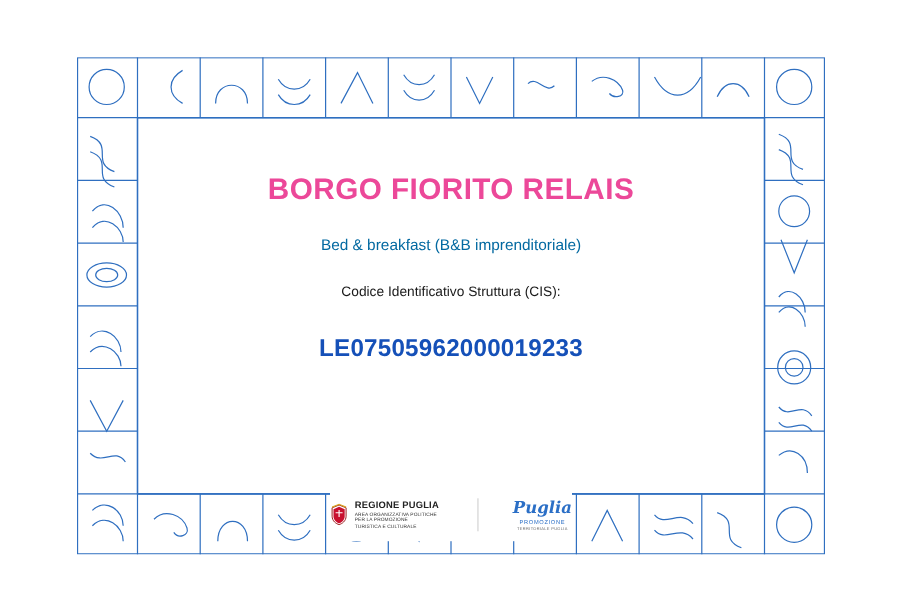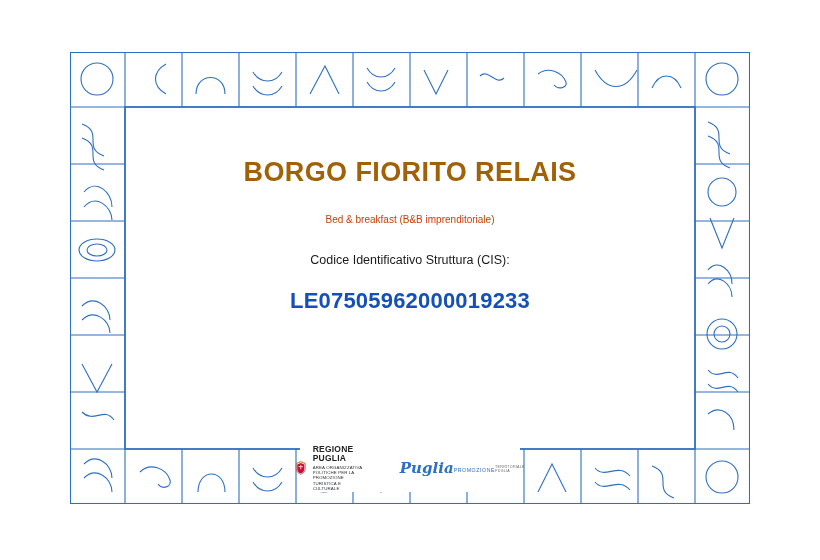--- a/index.html
+++ b/index.html
@@ -39,29 +39,29 @@
     height: 302px;
     display: flex;
     flex-direction: column;
     align-items: center;
     text-align: center;
   }
 
   .title {
     font-size: 27px;
     font-weight: bold;
-    color: #a16207;
+    color: #ec4899;
     letter-spacing: 0.4px;
     margin-top: 30px;
     white-space: nowrap;
   }
 
   .subtitle {
-    font-size: 10px;
-    color: #c2410c;
+    font-size: 14px;
+    color: #0369a1;
     margin-top: 26px;
   }
 
   .address {
     font-size: 17px;
     font-weight: bold;
     color: #111111;
     margin-top: 14px;
     white-space: nowrap;
   }
@@ -69,36 +69,36 @@
   .cis-label {
     font-size: 12.5px;
     color: #1a1a1a;
     margin-top: 28px;
   }
 
   .cis-code {
     font-size: 22px;
     font-weight: bold;
     color: #1550b8;
-    margin-top: 21px;
+    margin-top: 32px;
     letter-spacing: 0.2px;
   }
 
   .logo-bar {
     position: absolute;
     left: 50%;
     transform: translateX(-50%);
     top: 392px;
     width: 220px;
     height: 48px;
     background: #ffffff;
     display: flex;
     align-items: center;
     justify-content: center;
-    gap: 16px;
+    gap: 32px;
   }
 
   .logo-regione {
     display: flex;
     align-items: center;
     gap: 6px;
   }
   .crest {
     width: 26px;
     height: 32px;
@@ -121,20 +121,21 @@
     letter-spacing: 0.1px;
     margin-top: 1px;
   }
   .divider-v {
     width: 1px;
     height: 30px;
     background: #cfcfcf;
   }
   .logo-puglia {
     display: flex;
+    flex-direction: column;
     align-items: center;
     justify-content: center;
   }
   .puglia-word {
     font-family: "DejaVu Serif", serif;
     font-style: italic;
     font-size: 15px;
     font-weight: bold;
     color: #2b6fc6;
     line-height: 1;

